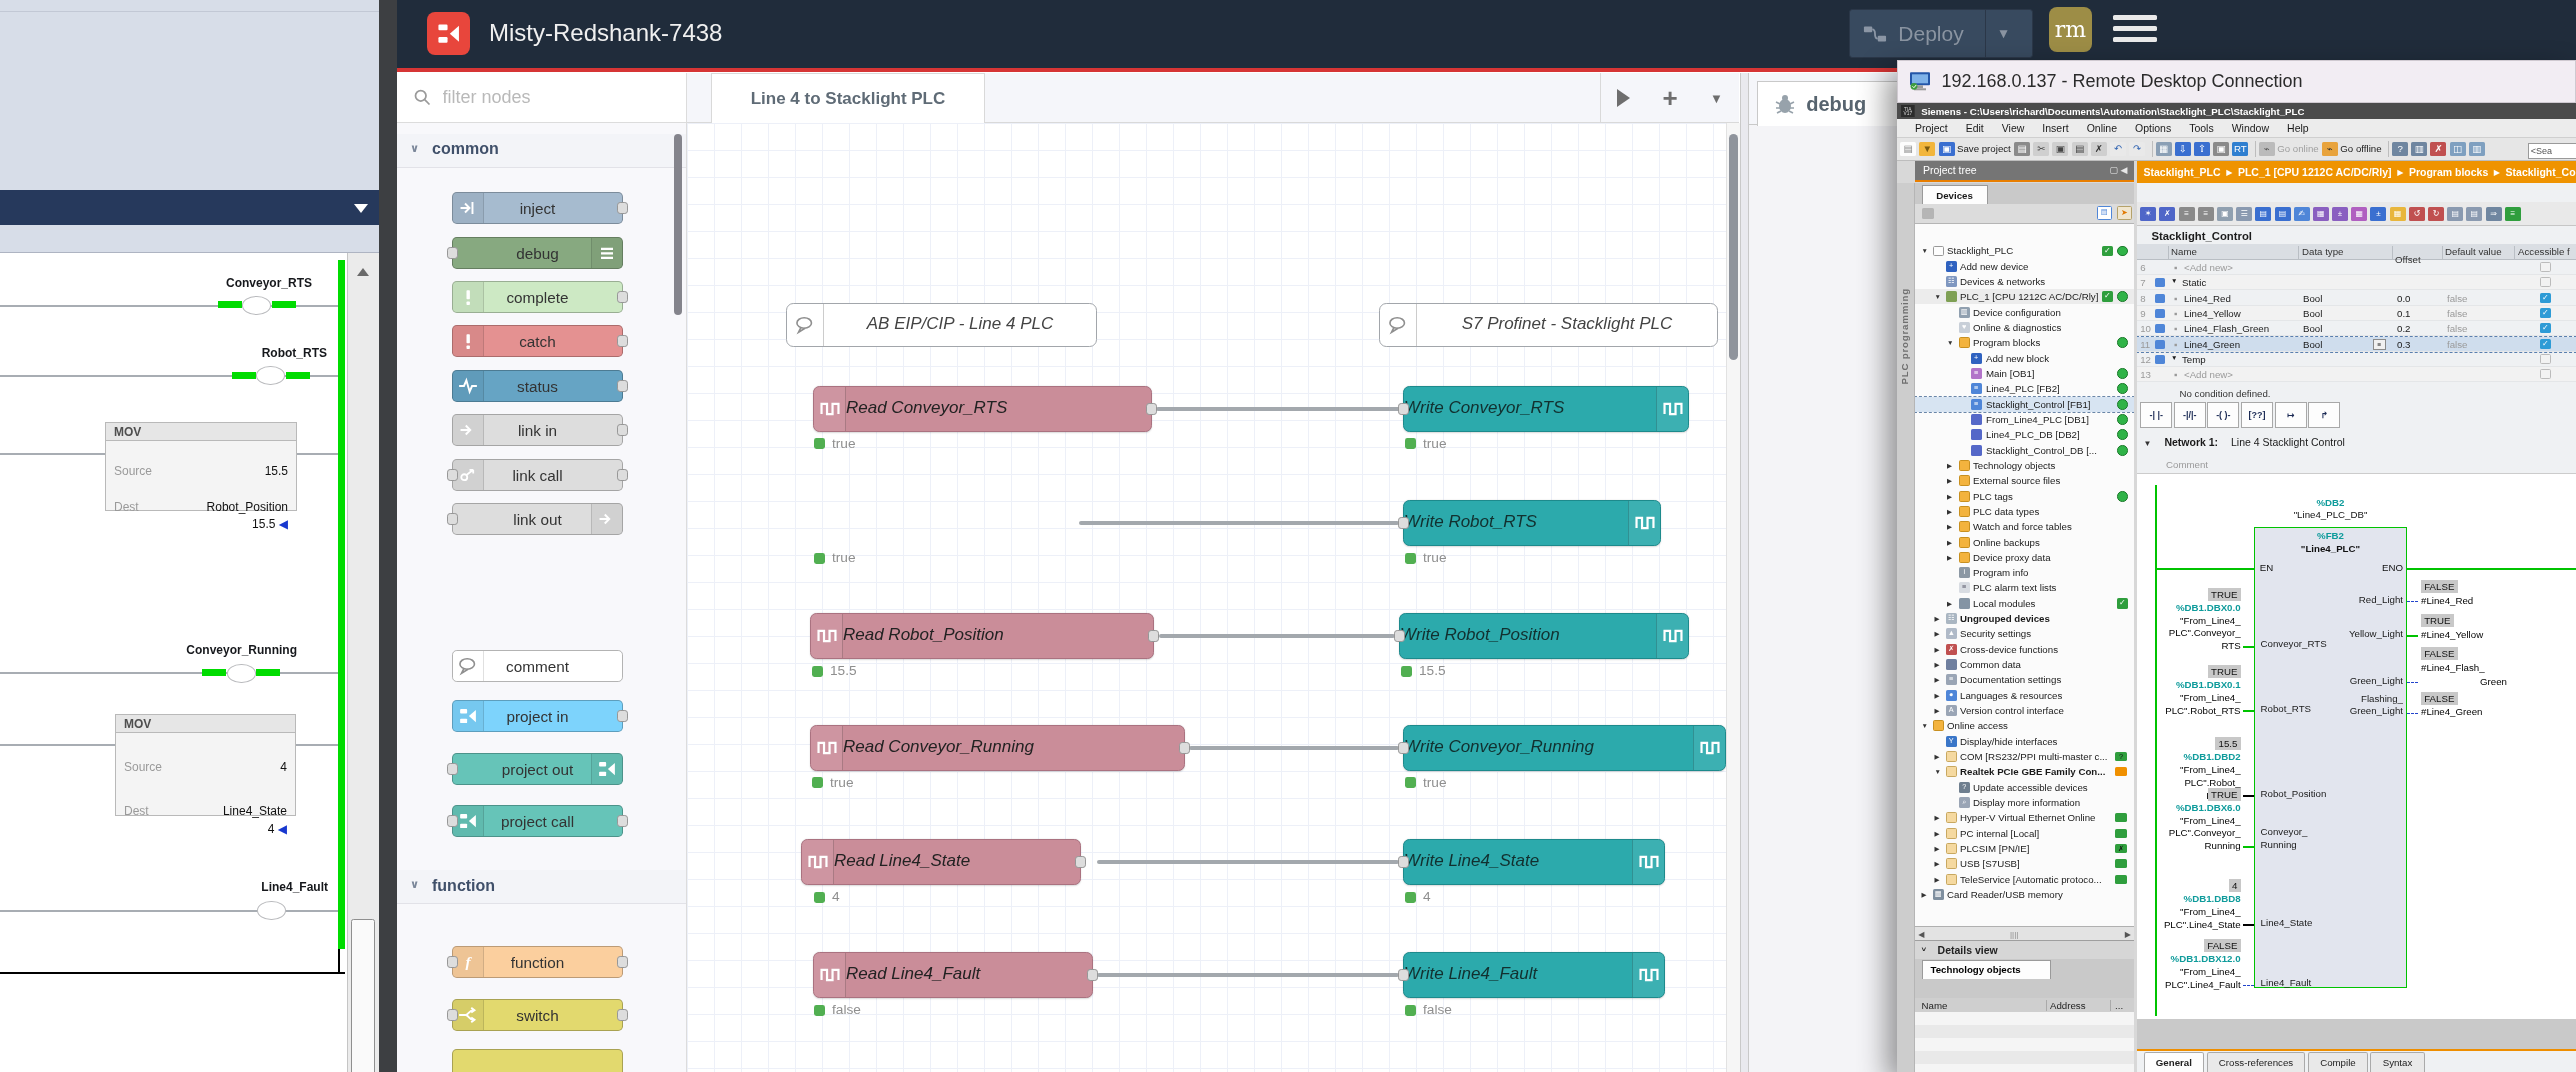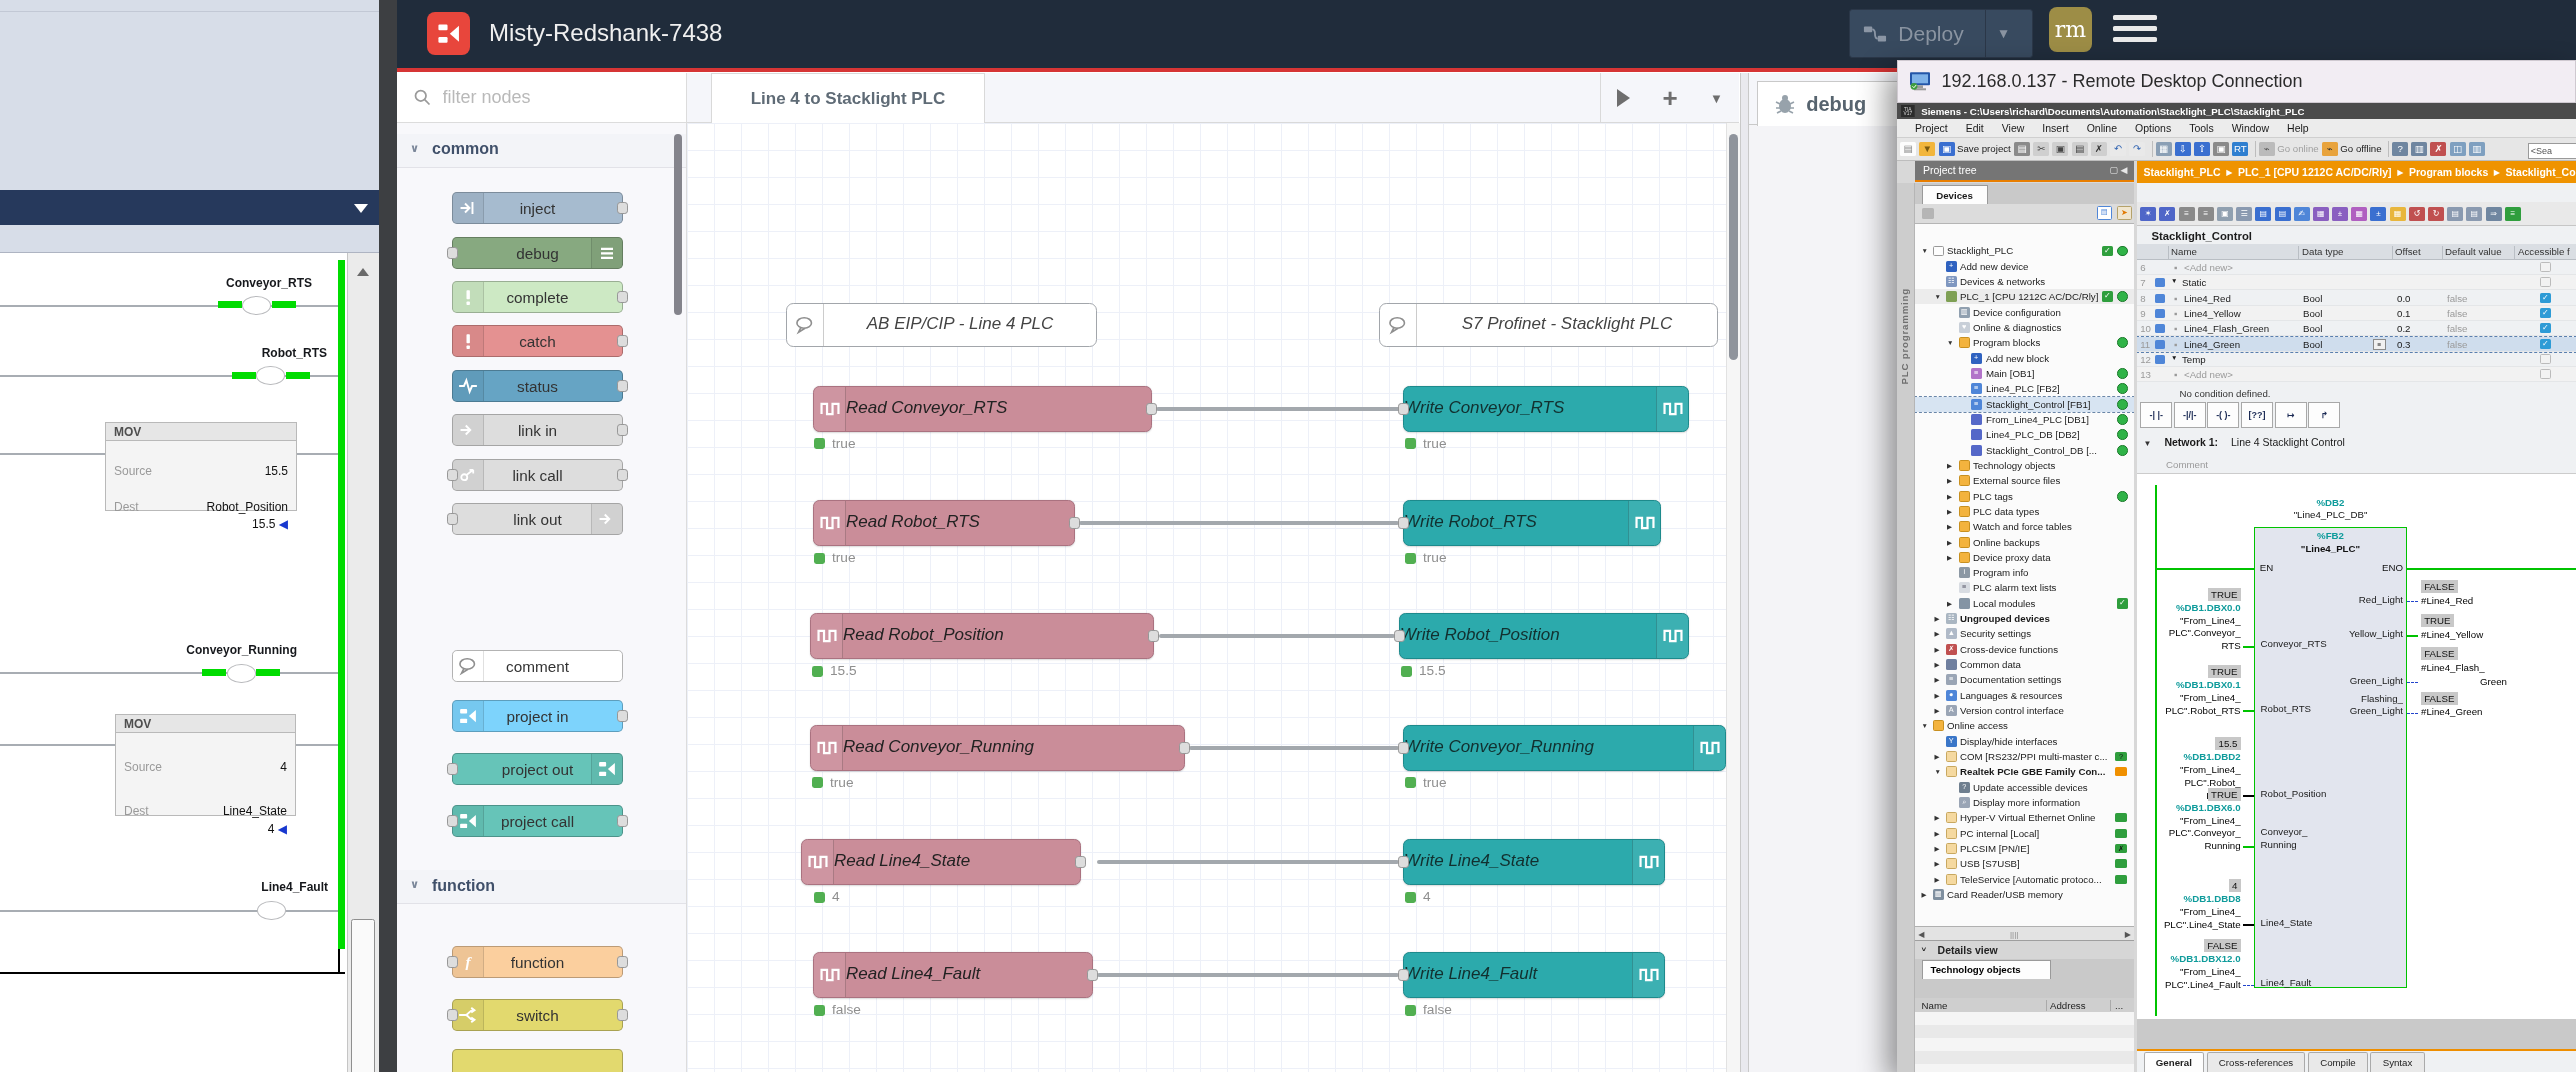--- a/index.html
+++ b/index.html
@@ -505,29 +505,20 @@
           <svg width="22" height="22" viewBox="0 0 26 26" fill="none" stroke="#fff" stroke-width="2.6">
             <path d="M3 19 V7 H9.5 V19 H16 V7 H23 V19"></path>
           </svg>
         </div>
         <div class="lbl" style="left: 0px; right: 32px; position: absolute;">Write Conveyor_RTS</div>
         <div class="port in" style="position: absolute;"></div>
       </div>
       <div class="stat-dot" style="left: 718px; top: 315px; position: absolute;"></div>
       <div class="stat-txt" style="left: 736px; top: 313px; position: absolute;">true</div>
       <div class="wire" style="left: 392px; top: 398px; width: 320px; position: absolute;"></div>
-      <div class="fnode read" style="left: 126px; top: 377px; width: 262px; position: absolute;">
-        <div class="icell l" style="position: absolute;">
-          <svg width="22" height="22" viewBox="0 0 26 26" fill="none" stroke="#fff" stroke-width="2.6">
-            <path d="M3 19 V7 H9.5 V19 H16 V7 H23 V19"></path>
-          </svg>
-        </div>
-        <div class="lbl" style="left: 32px; right: 0px; position: absolute;">Read Robot_RTS</div>
-        <div class="port out" style="position: absolute;"></div>
-      </div>
       <div class="stat-dot" style="left: 127px; top: 430px; position: absolute;"></div>
       <div class="stat-txt" style="left: 145px; top: 427px; position: absolute;">true</div>
       <div class="fnode write" style="left: 716px; top: 377px; width: 258px; position: absolute;">
         <div class="icell r" style="position: absolute;">
           <svg width="22" height="22" viewBox="0 0 26 26" fill="none" stroke="#fff" stroke-width="2.6">
             <path d="M3 19 V7 H9.5 V19 H16 V7 H23 V19"></path>
           </svg>
         </div>
         <div class="lbl" style="left: 0px; right: 32px; position: absolute;">Write Robot_RTS</div>
         <div class="port in" style="position: absolute;"></div>
@@ -998,21 +989,21 @@
           <span class="ticon" style="background: rgb(111, 134, 160); color: rgb(255, 255, 255); font-size: 8px;">⇒</span>
           <span class="ticon" style="background: rgb(47, 158, 61); color: rgb(255, 255, 255); font-size: 8px;">≡</span>
         </div>
       <div id="tbl-title">Stacklight_Control</div>
       <div id="tag-table">
           <div class="hrow" style="position: absolute;">
             <span style="left: 34px;">Name</span>
             <span style="position: absolute; top: 1.6px; width: 0.8px; height: 13px; background: rgb(185, 190, 196); left: 31px;"></span>
             <span style="left: 165px;">Data type</span>
             <span style="position: absolute; top: 1.6px; width: 0.8px; height: 13px; background: rgb(185, 190, 196); left: 161px;"></span>
-            <span style="left: 258px;">Offset</span>
+            <span style="left: 258px; margin-top: 8px;">Offset</span>
             <span style="position: absolute; top: 1.6px; width: 0.8px; height: 13px; background: rgb(185, 190, 196); left: 255px;"></span>
             <span style="left: 308px;">Default value</span>
             <span style="position: absolute; top: 1.6px; width: 0.8px; height: 13px; background: rgb(185, 190, 196); left: 305px;"></span>
             <span style="left: 381px;">Accessible f</span>
             <span style="position: absolute; top: 1.6px; width: 0.8px; height: 13px; background: rgb(185, 190, 196); left: 377px;"></span>
           </div>
           <div class="drow" style="top: 16px; position: absolute;">
             <span class="muted" style="left: 3.2px; position: absolute; top: 1.6px;">6</span>
             <span class="muted" style="left: 37px; position: absolute; top: 1.6px;">▪</span>
             <span class="muted" style="left: 47px; position: absolute; top: 1.6px;">&lt;Add new&gt;</span>

